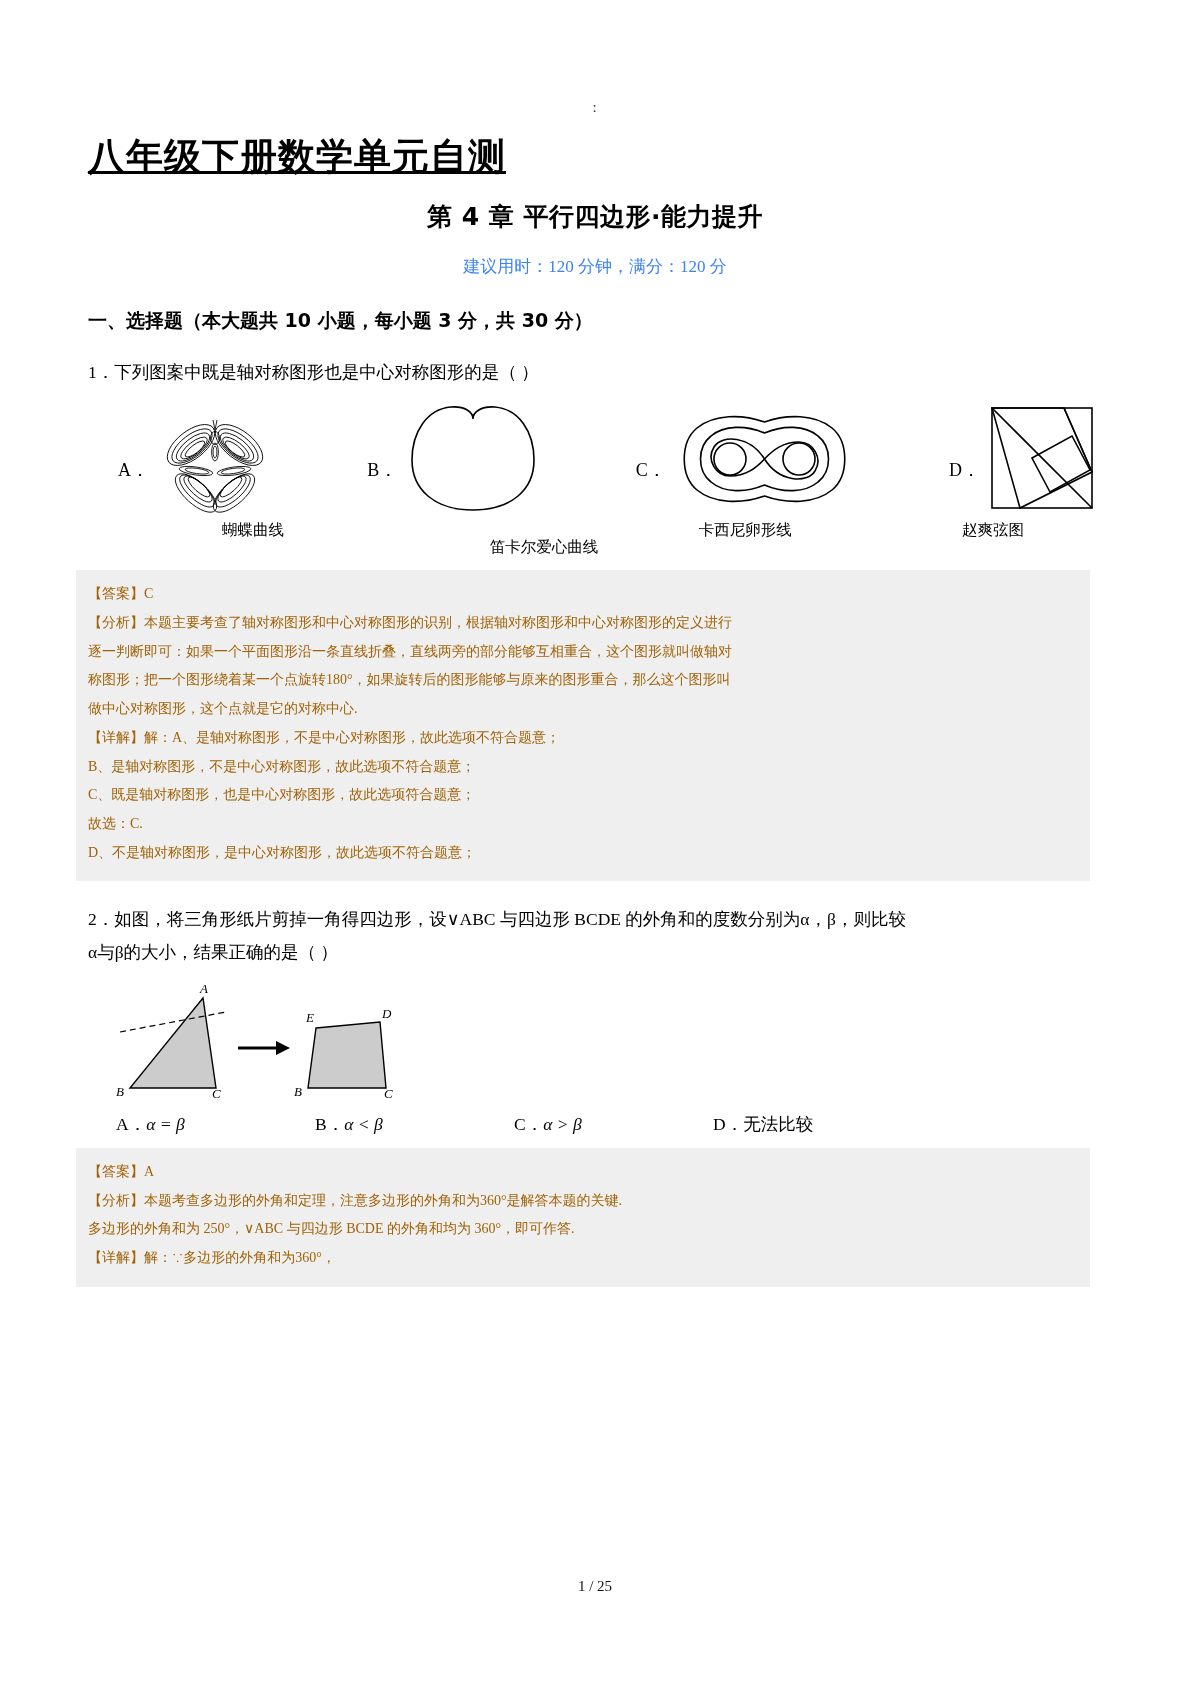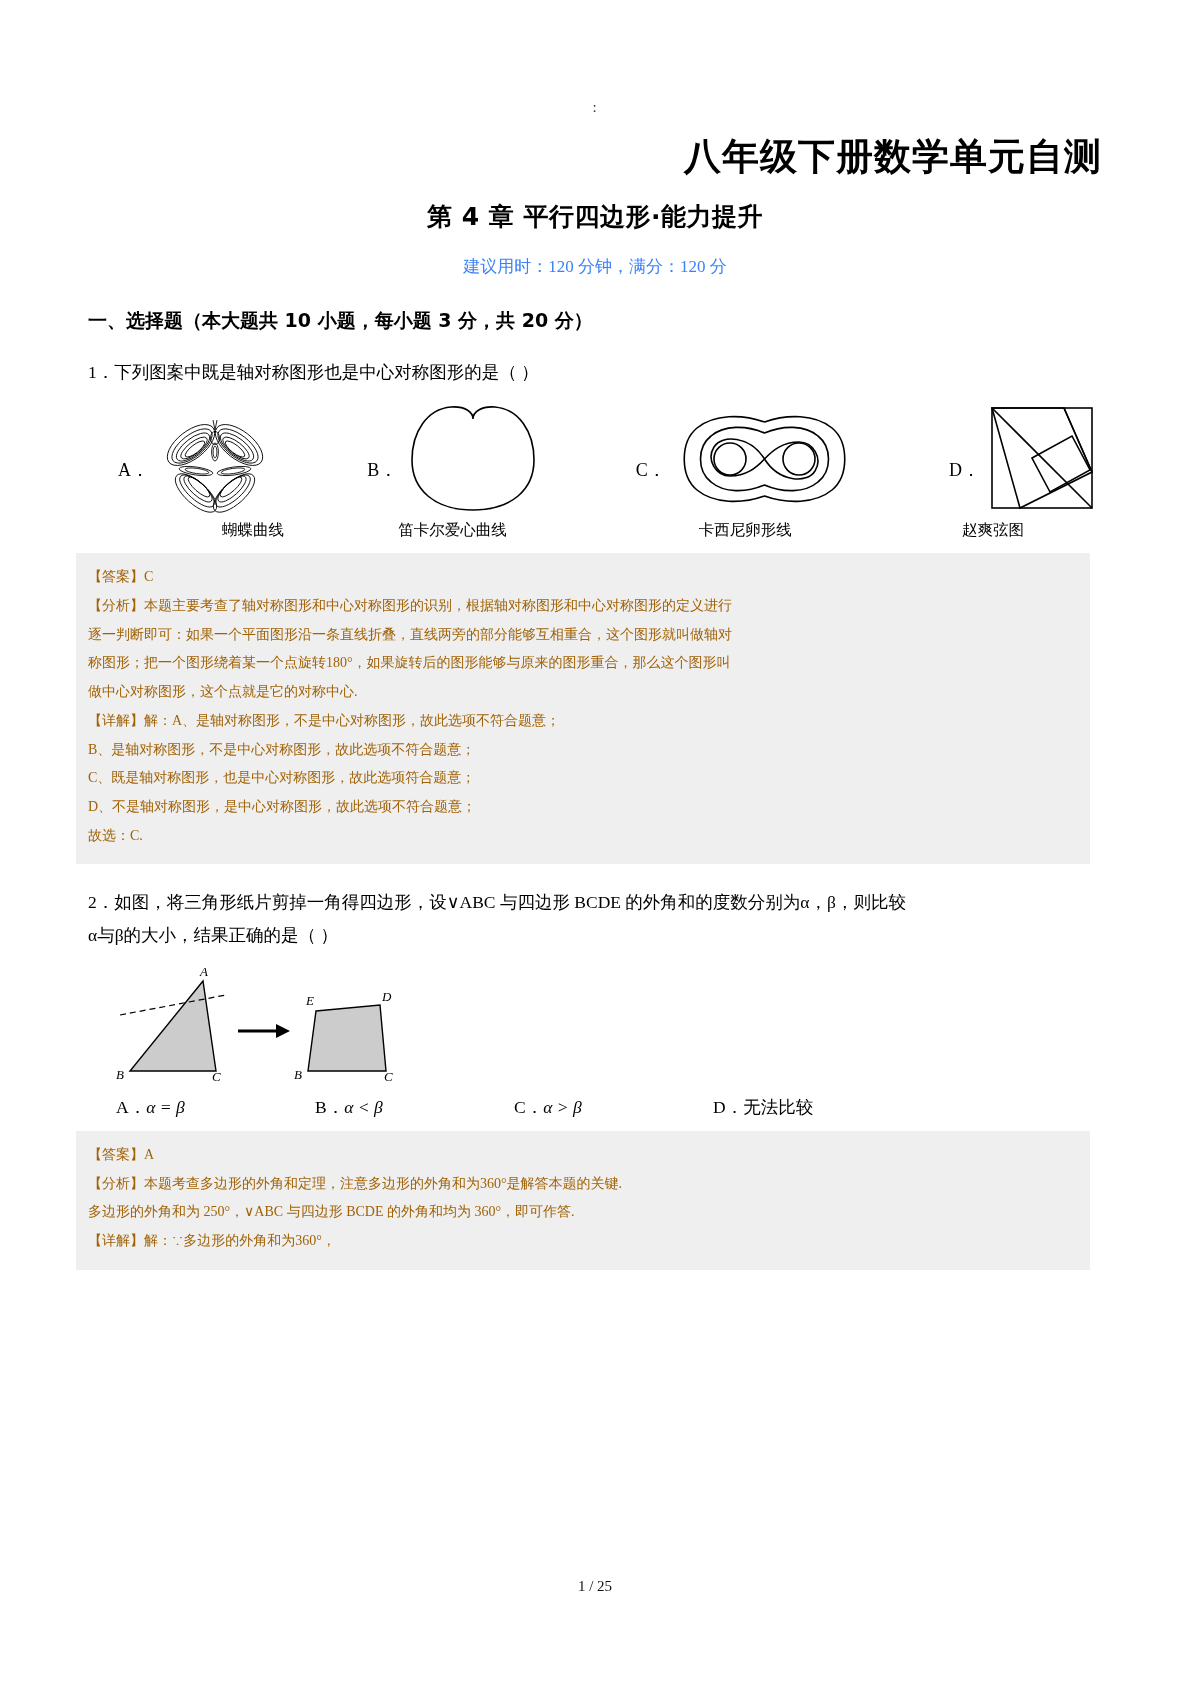--- a/index.html
+++ b/index.html
@@ -33,26 +33,27 @@
   .colon-mark {
     text-align: center;
     font-size: 15px;
     color: #333;
     height: 22px;
     line-height: 22px;
     margin-top: 96px;
     letter-spacing: 1px;
   }
   h1.doc-title {
-    text-align: right;
+    text-align: left;
     font-size: 37px;
     font-weight: bold;
     margin: 14px 0 0 0;
     letter-spacing: 1px;
     font-family: "DejaVu Sans", "Liberation Sans", sans-serif;
+    text-decoration: underline;
   }
   h2.doc-subtitle {
     text-align: center;
     font-size: 25px;
     font-weight: bold;
     margin: 18px 0 0 0;
     letter-spacing: 0.5px;
     font-family: "DejaVu Sans", "Liberation Sans", sans-serif;
   }
   .doc-meta {
@@ -99,21 +100,21 @@
 
   .caption-row {
     display: flex;
     justify-content: space-between;
     margin-top: 2px;
     padding: 0 14px 0 70px;
     font-size: 15.5px;
   }
   .caption-row span { display: inline-block; }
   .cap1 { width: 190px; text-align: center; }
-  .cap2 { width: 200px; text-align: left; }
+  .cap2 { width: 200px; text-align: right; margin-top: 17px; }
   .cap3 { width: 205px; text-align: center; margin-left: -6px;}
   .cap4 { width: 190px; text-align: center; }
 
   
   .answer-block {
     background: #efefef;
     color: #e8232a;
     padding: 10px 12px 14px 12px;
     margin-top: 12px;
     width: 1014px;
@@ -157,21 +158,21 @@
 <body>
 
 <div class="page">
   <div class="content">
 
     <div class="colon-mark">:</div>
     <h1 class="doc-title">八年级下册数学单元自测</h1>
     <h2 class="doc-subtitle">第 4 章  平行四边形·能力提升</h2>
     <div class="doc-meta">建议用时：120 分钟，满分：120 分</div>
 
-    <div class="section-heading">一、选择题（本大题共 10 小题，每小题 3 分，共 20 分）</div>
+    <div class="section-heading">一、选择题（本大题共 10 小题，每小题 3 分，共 30 分）</div>
 
     <div class="question-stem">1．下列图案中既是轴对称图形也是中心对称图形的是（    ）</div>
 
     <div class="figure-row">
 
       <div class="fig-cell">
         <span class="opt-letter">A．</span>
         <svg class="fig-box" width="120" height="118" viewBox="0 0 120 118">
           <g fill="none" stroke="#000" stroke-width="0.85">
 
@@ -283,22 +284,22 @@
 
     <div class="answer-block">
       <p>【答案】C</p>
       <p><span class="tag">【分析】</span><span>本题主要考查了轴对称图形和中心对称图形的识别，根据轴对称图形和中心对称图形的定义进行</span></p>
       <p>逐一判断即可：如果一个平面图形沿一条直线折叠，直线两旁的部分能够互相重合，这个图形就叫做轴对</p>
       <p>称图形；把一个图形绕着某一个点旋转180°，如果旋转后的图形能够与原来的图形重合，那么这个图形叫</p>
       <p>做中心对称图形，这个点就是它的对称中心.</p>
       <p><span class="tag">【详解】</span><span>解：A、是轴对称图形，不是中心对称图形，故此选项不符合题意；</span></p>
       <p>B、是轴对称图形，不是中心对称图形，故此选项不符合题意；</p>
       <p>C、既是轴对称图形，也是中心对称图形，故此选项符合题意；</p>
+      <p>故选：C.</p>
       <p>D、不是轴对称图形，是中心对称图形，故此选项不符合题意；</p>
-      <p>故选：C.</p>
     </div>
 
     <div class="question-stem">
       <div>2．如图，将三角形纸片剪掉一角得四边形，设∨ABC 与四边形 BCDE 的外角和的度数分别为α，β，则比较</div>
       <div>α与β的大小，结果正确的是（        ）</div>
     </div>
 
     <div class="q2-figrow">
       <svg width="330" height="120" viewBox="0 0 330 120">
 

